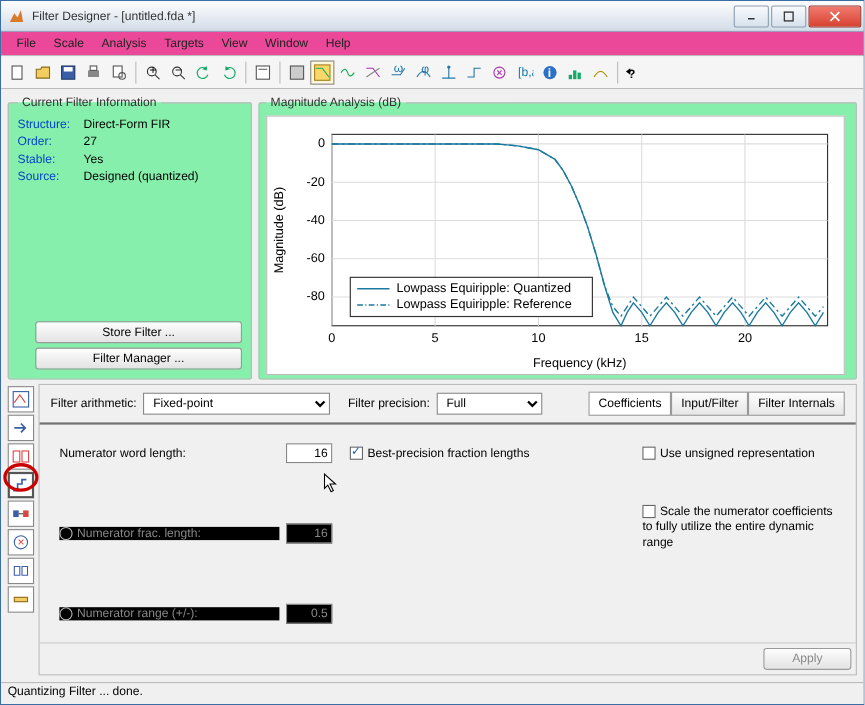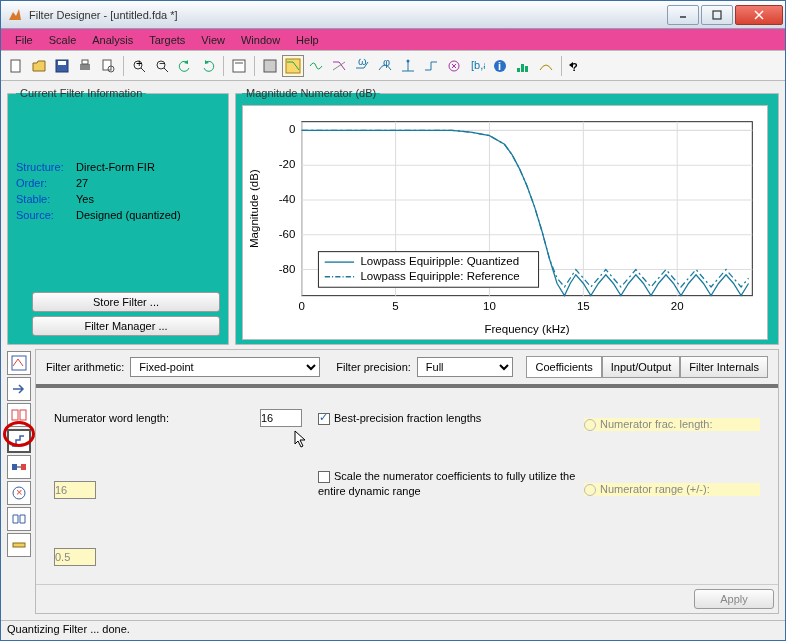--- a/index.html
+++ b/index.html
@@ -11,43 +11,43 @@
 .win-btns { display: flex; }
 .win-btn { width: 32px; height: 20px; margin-left: 2px; border: 1px solid #8a9db0; border-radius: 2px; background: linear-gradient(to bottom,#f8fafc,#d7e2ed); display:flex;align-items:center;justify-content:center; }
 .win-btn.close { width: 48px; background: linear-gradient(to bottom,#f07a6f,#d84331); border-color:#9c362a; color:#fff; }
 .menubar { height: 22px; background: #ec4899; border-bottom: 1px solid #bbb; display: flex; align-items: center; padding-left: 6px; }
 .menubar span { padding: 2px 8px; color: #222; }
 .toolbar { height: 30px; background: #f5f5f5; border-bottom: 1px solid #bbb; display: flex; align-items: center; padding: 0 4px; gap: 1px; }
 .tb-btn { width: 22px; height: 22px; border: 1px solid transparent; display:flex;align-items:center;justify-content:center; }
 .tb-sep { width: 1px; height: 20px; background: #bbb; margin: 0 3px; }
 .content { flex: 1; display: flex; flex-direction: column; padding: 6px; gap: 4px; background:#f0f0f0; }
 .upper { display: flex; gap: 6px; height: 258px; }
-fieldset { border: 1px solid #bbb; border-radius: 2px; padding: 8px; background: #14b8a6; }
+fieldset { border: 1px solid #bbb; border-radius: 2px; padding: 8px; background: #86efac; }
 legend { color: #333; padding: 0 4px; font-size: 11px; }
 .filter-info { width: 222px; position:relative; }
-.info-grid { display: grid; grid-template-columns: 60px 1fr; row-gap: 4px; margin-top: 54px; }
+.info-grid { display: grid; grid-template-columns: 60px 1fr; row-gap: 4px; }
 .info-grid .k { color: #0645c8; }
 .info-btns { position: absolute; bottom: 8px; left: 24px; right: 8px; display:flex;flex-direction:column;gap:4px; }
 .info-btns button { height: 20px; background: linear-gradient(#fdfdfd,#e3e3e3); border:1px solid #9a9a9a; border-radius:3px; }
 .mag-panel { flex: 1; display:flex;flex-direction:column; padding:6px 10px 6px 6px; }
 .plot { flex:1; background:#fff; border:1px solid #bbb; position:relative; }
 .plot svg { width:100%; height:100%; }
 .lower-wrap { display:flex; flex:1; gap:2px; height: 250px; }
 .side-tools { width: 26px; display:flex; flex-direction:column; gap:2px; padding-top:2px; position:relative; }
 .side-btn { width:24px; height:24px; border:1px solid #888; background:#fff; display:flex;align-items:center;justify-content:center; }
 .red-circle { position:absolute; top:72px; left:-4px; width:32px; height:26px; border:3px solid #cc0000; border-radius:50%; pointer-events:none; }
 .lower-panel { flex:1; border:1px solid #bbb; background:#f0f0f0; display:flex;flex-direction:column; }
 .lp-row { display:flex; align-items:center; padding:6px 10px; gap:6px; }
 .lp-select { height:20px; background:#fff; border:1px solid #888; padding:0 4px; }
 .tab-group { margin-left:auto; display:flex; }
 .tab-btn { height:22px; padding:0 8px; border:1px solid #999; background:linear-gradient(#fdfdfd,#e6e6e6); }
 .tab-btn.active { background:#fff; }
 .lp-body { flex:1; padding:6px 18px; display:grid; grid-template-columns: 200px 52px 260px 1fr; column-gap:6px; row-gap:14px; align-items:center; }
-.num-input { width:42px; height:18px; padding-right:3px; border:1px solid #888; background:#fff; }
-.num-input.disabled, .lbl.disabled { color:#888; background:#fef9c3;margin-top:12px; }
+.num-input { width:42px; height:18px; text-align:right; padding-right:3px; border:1px solid #888; background:#fff; }
+.num-input.disabled, .lbl.disabled { color:#888; background:#000000;margin-top:12px; }
 .radio { width:12px;height:12px;border:1px solid #888;border-radius:50%;display:inline-block;vertical-align:middle;margin-right:4px; }
 .radio.disabled { border-color:#bbb; }
 .chk { width:12px;height:12px;border:1px solid #666;background:#fff;display:inline-block;vertical-align:middle;margin-right:4px;position:relative; }
 .chk.checked::after { content:"✓"; position:absolute; top:-3px; left:0; font-size:11px; color:#1a5fb4; }
 .apply-row { padding:4px; display:flex; justify-content:flex-end; border-top:1px solid #ccc; }
 .apply-row button { width:80px; height:20px; background:linear-gradient(#fdfdfd,#e3e3e3); border:1px solid #9a9a9a; border-radius:3px; color:#888; }
 .status { height:20px; border-top:1px solid #bbb; padding:2px 6px; background:#f0f0f0; }
 svg text { font-family: Arial, sans-serif; }
 </style>
 </head>
@@ -254,21 +254,21 @@
           <span class="k">Source:</span>
           <span>Designed (quantized)</span>
         </div>
         <div class="info-btns">
           <button>Store Filter ...</button>
           <button>Filter Manager ...</button>
         </div>
       </fieldset>
 
       <fieldset class="mag-panel">
-        <legend>Magnitude Numerator (dB)</legend>
+        <legend>Magnitude Analysis (dB)</legend>
         <div class="plot">
           <svg id="chart-svg" viewBox="0 0 500 220">
               <rect x="56" y="14" width="430" height="166" fill="#fff" stroke="#333"></rect>
               <line x1="56" y1="14" x2="56" y2="180" stroke="#ddd"></line>
               <text x="56" y="194" text-anchor="middle" font-size="10">0</text>
               <line x1="145.58333333333334" y1="14" x2="145.58333333333334" y2="180" stroke="#ddd"></line>
               <text x="145.58333333333334" y="194" text-anchor="middle" font-size="10">5</text>
               <line x1="235.16666666666669" y1="14" x2="235.16666666666669" y2="180" stroke="#ddd"></line>
               <text x="235.16666666666669" y="194" text-anchor="middle" font-size="10">10</text>
               <line x1="324.75" y1="14" x2="324.75" y2="180" stroke="#ddd"></line>
@@ -343,40 +343,41 @@
           </div>
         <div class="side-btn">
             <svg width="18" height="18">
               <rect x="3" y="7" width="12" height="4" fill="#f4cd60" stroke="#8a6a1a"></rect>
             </svg>
           </div>
         <div class="red-circle"></div>
       </div>
 
       <div class="lower-panel">
-        <div class="lp-row" style="border-bottom:4px solid #737373">
+        <div class="lp-row" style="border-bottom:2px solid #737373">
           <span>Filter arithmetic:</span>
-          <select class="lp-select" style="width:190px">
+          <select class="lp-select" style="width:170px">
             <option>Fixed-point</option>
           </select>
           <span style="margin-left:10px">Filter precision:</span>
           <select class="lp-select" style="width:96px">
             <option>Full</option>
           </select>
           <div class="tab-group">
             <button class="tab-btn active">Coefficients</button>
-            <button class="tab-btn">Input/Output</button>
+            <button class="tab-btn">Input/Filter</button>
             <button class="tab-btn">Filter Internals</button>
           </div>
         </div>
 
         <div class="lp-body">
           <span>Numerator word length:</span>
           <input class="num-input" value="16" style="">
           <span><span class="chk checked"></span><span>Best-precision fraction lengths</span></span>
+          <span><span class="chk"></span><span>Use unsigned representation</span></span>
 
           <span class="lbl disabled"><span class="radio disabled"></span><span>Numerator frac. length:</span></span>
           <input class="num-input disabled" disabled="" value="16" style="">
           <span></span>
           <span style="line-height:1.3"><span class="chk"></span><span>Scale the numerator coefficients to fully utilize the entire dynamic range</span></span>
 
           <span class="lbl disabled"><span class="radio disabled"></span><span>Numerator range (+/-):</span></span>
           <input class="num-input disabled" disabled="" value="0.5" style="">
           <span></span>
             <span></span>

